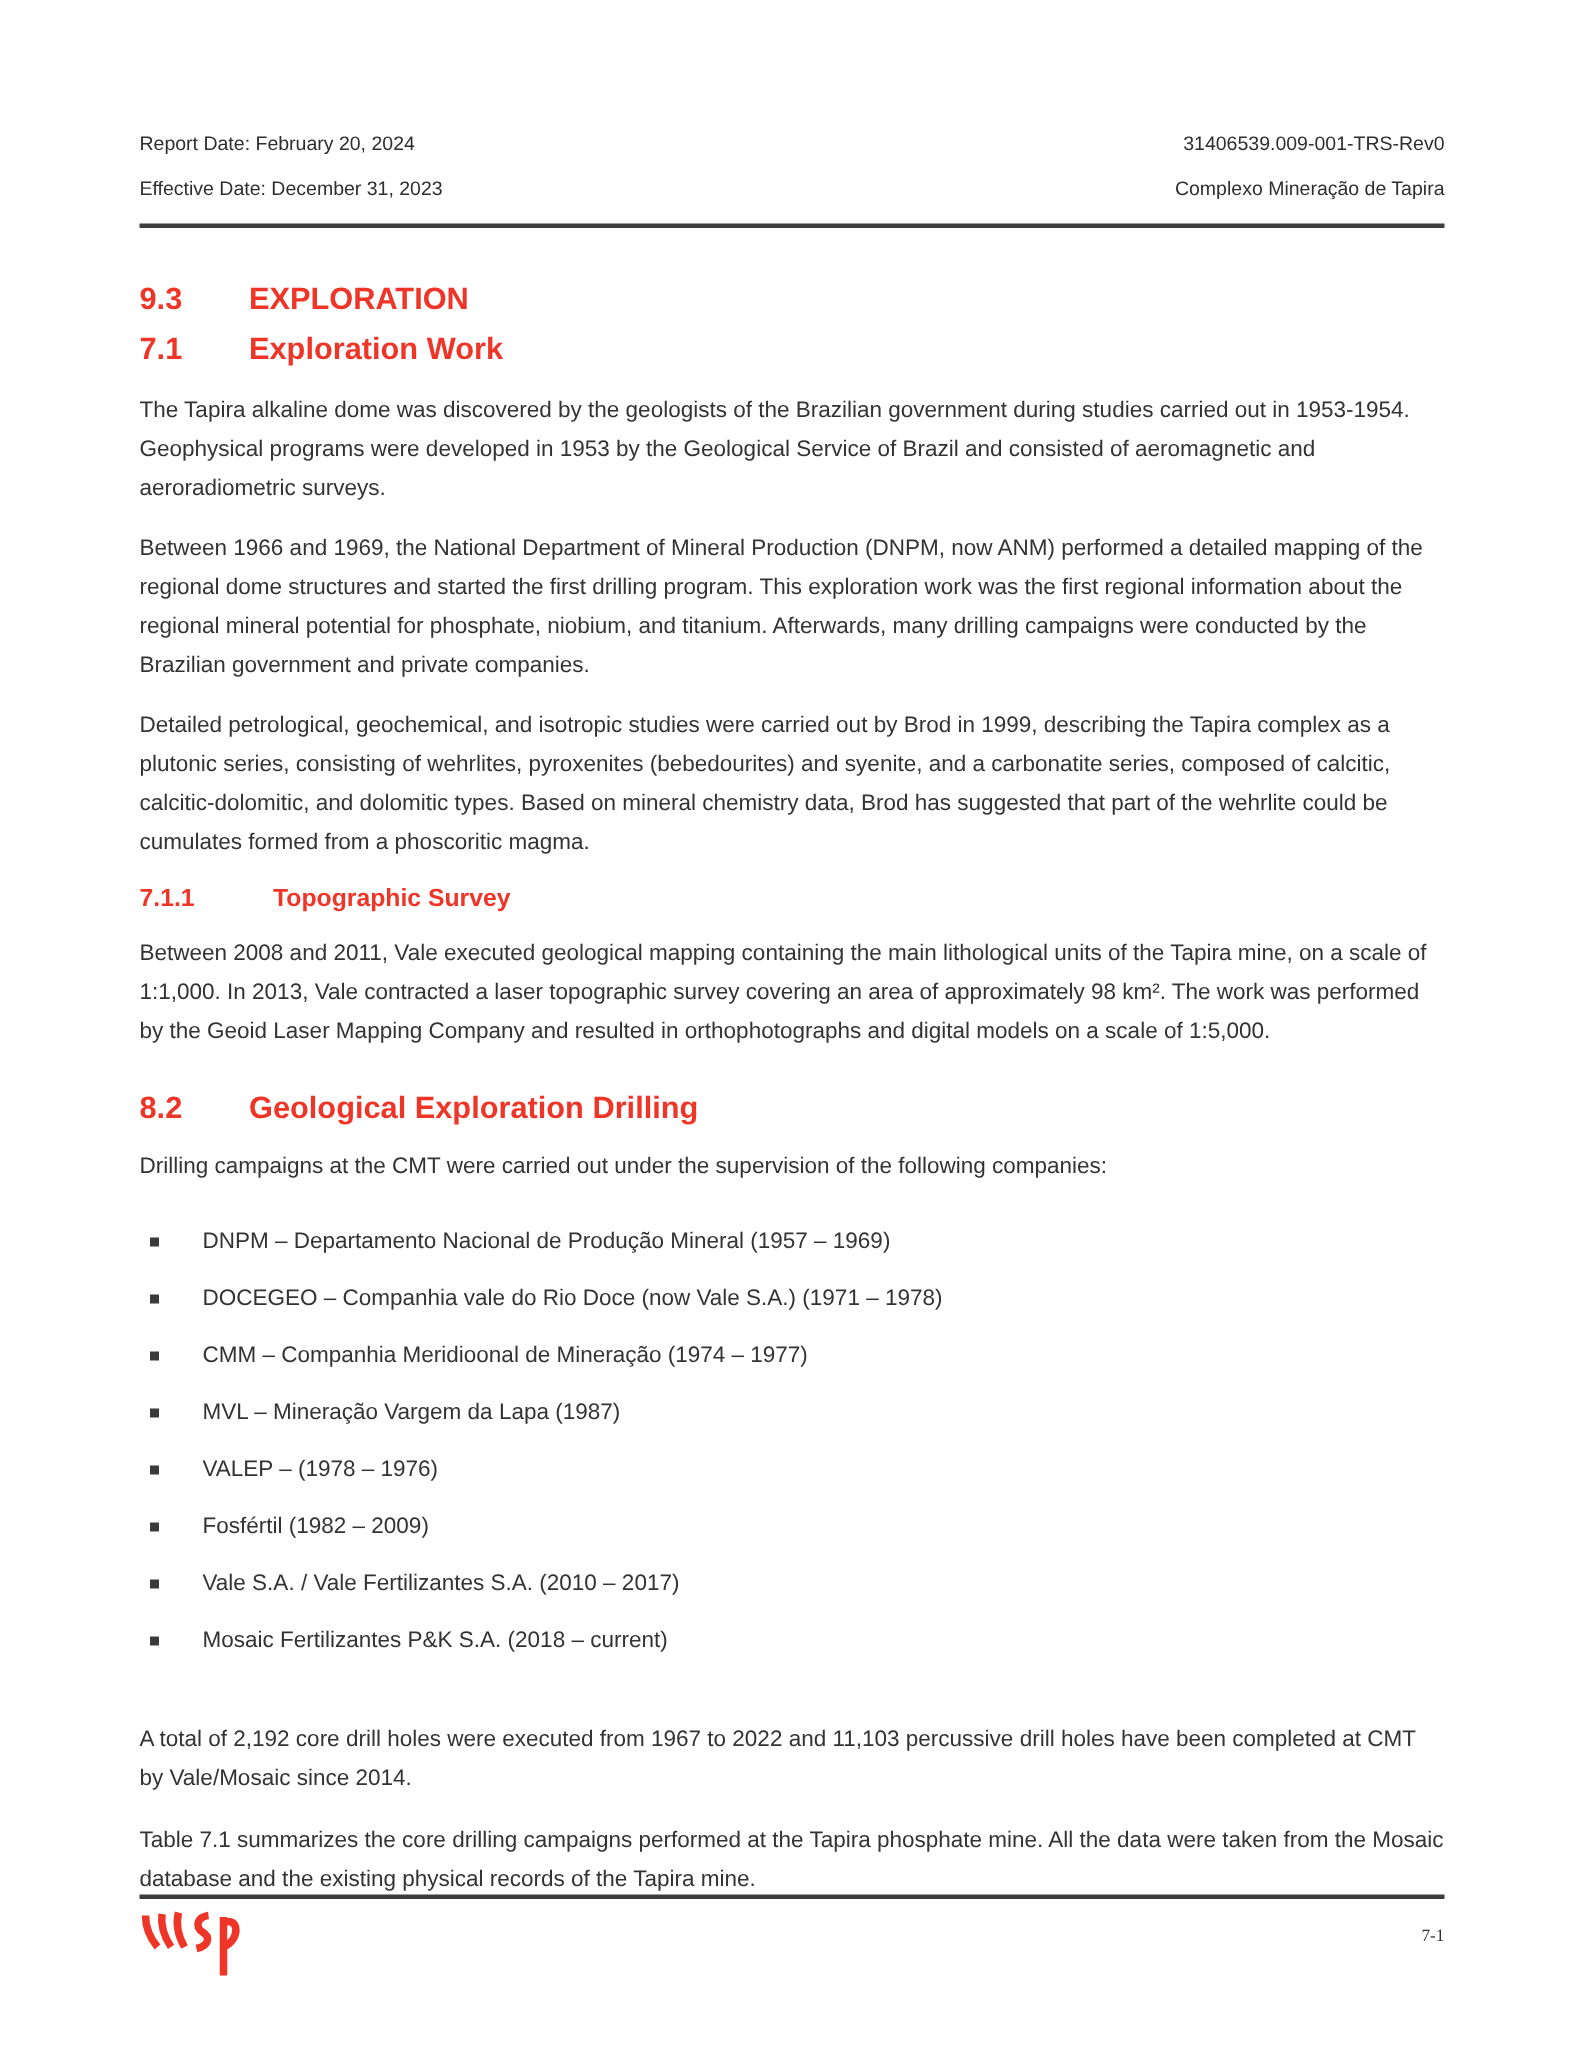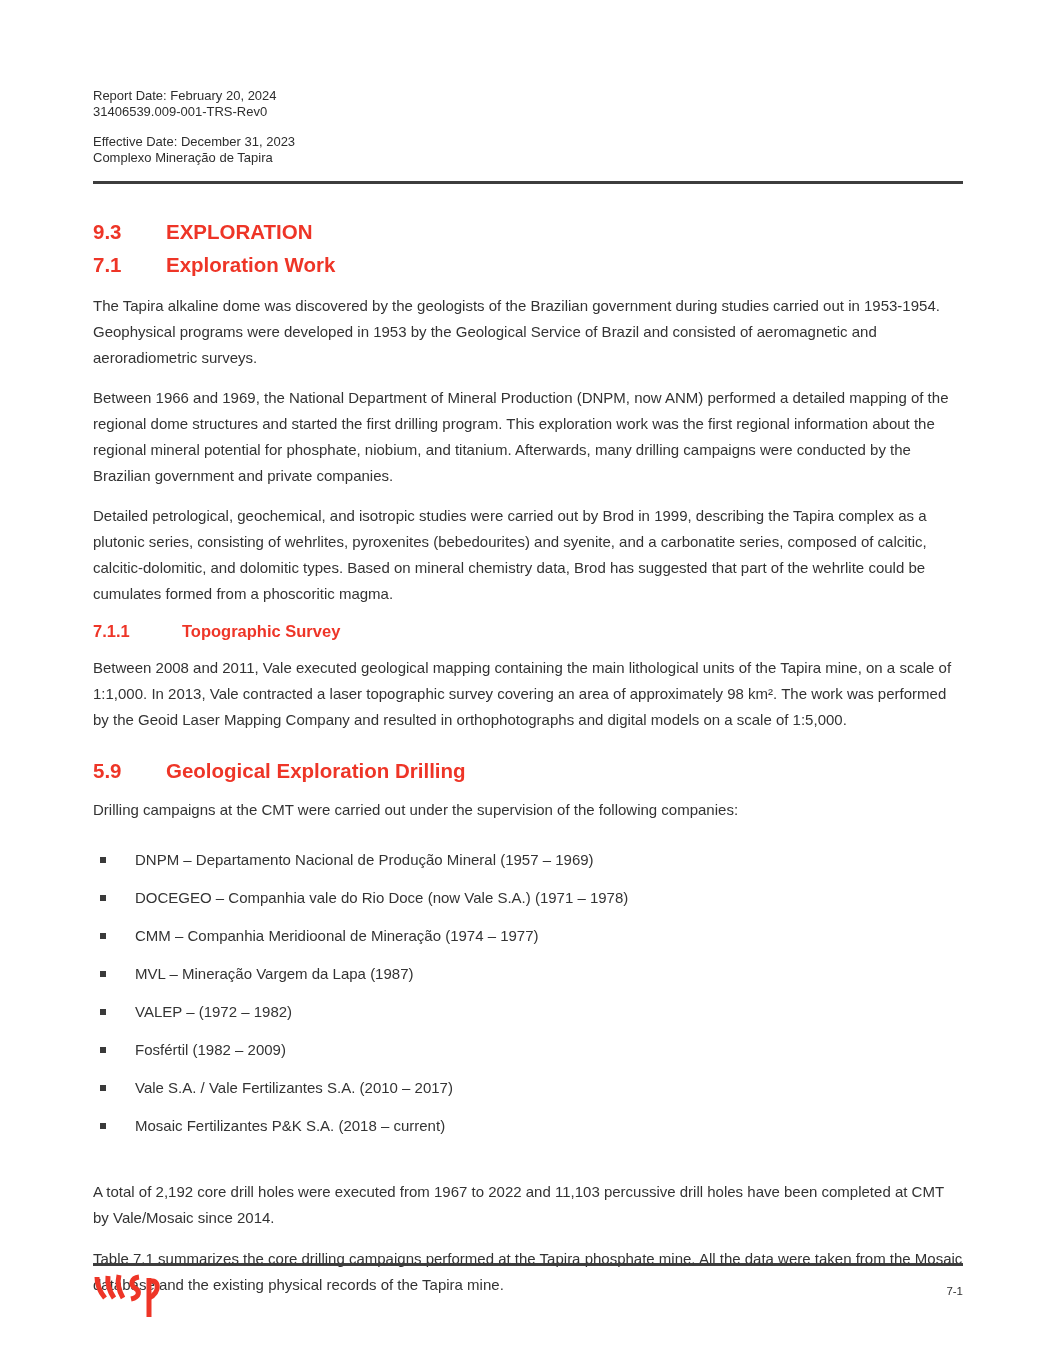--- a/index.html
+++ b/index.html
@@ -6,21 +6,21 @@
   body{
     width:1055px;height:1365px;position:relative;overflow:hidden;
     font-family:"Liberation Sans","DejaVu Sans",sans-serif;
     color:#333333;
   }
   .page{position:absolute;inset:0;}
   .margins{padding-left:93px;padding-right:92px;}
 
   
   .hdr{padding-top:88px;font-size:13px;color:#2e2e2e;}
-  .hdr-row{display:flex;justify-content:space-between;align-items:baseline;line-height:16px;flex-direction:column;}
+  .hdr-row{display:flex;justify-content:space-between;align-items:baseline;line-height:16px;}
   .hdr-row + .hdr-row{margin-top:14px;}
   .hdr-rule{border-bottom:3px solid #3d3d3d;margin-top:15px;}
 
   
   .h1{display:flex;color:#ee3527;font-weight:bold;font-size:20.5px;line-height:24px;margin:0;}
   .h1 .num{width:73px;flex:0 0 73px;}
   .h2{display:flex;color:#ee3527;font-weight:bold;font-size:16.5px;line-height:20px;margin:0;}
   .h2 .num{width:89px;flex:0 0 89px;}
   .sp-top-main{margin-top:36px;}
   .sp-h71{margin-top:9px;}
@@ -42,21 +42,21 @@
   }
 
   .after-list{margin-top:40px;}
   .p7{margin-top:15px;}
 
   
   .footer{position:absolute;left:93px;right:92px;top:1263px;}
   .ftr-rule{border-bottom:3px solid #3d3d3d;}
   .ftr-body{display:flex;justify-content:space-between;align-items:flex-start;margin-top:7px;}
   .wsp-logo{width:68px;height:46px;display:block;}
-  .pagenum{font-size:11.5px;color:#2e2e2e;margin-top:12px;}
+  .pagenum{font-size:11.5px;color:#2e2e2e;margin-top:12px;font-family:Liberation Serif, serif;}
 </style>
 </head>
 <body>
 
 <div class="page">
 
   <div class="hdr margins">
     <div class="hdr-row">
       <span>Report Date: February 20, 2024</span>
       <span>31406539.009-001-TRS-Rev0</span>
@@ -85,32 +85,32 @@
     <p class="para">Detailed petrological, geochemical, and isotropic studies were carried out by Brod in 1999, describing the Tapira complex as a plutonic series, consisting of wehrlites, pyroxenites (bebedourites) and syenite, and a carbonatite series, composed of calcitic, calcitic-dolomitic, and dolomitic types. Based on mineral chemistry data, Brod has suggested that part of the wehrlite could be cumulates formed from a phoscoritic magma.</p>
 
     <div class="h2 sp-h711">
       <span class="num">7.1.1</span>
       <span>Topographic Survey</span>
     </div>
 
     <p class="para">Between 2008 and 2011, Vale executed geological mapping containing the main lithological units of the Tapira mine, on a scale of 1:1,000. In 2013, Vale contracted a laser topographic survey covering an area of approximately 98 km². The work was performed by the Geoid Laser Mapping Company and resulted in orthophotographs and digital models on a scale of 1:5,000.</p>
 
     <div class="h1 sp-h72">
-      <span class="num">5.9</span>
+      <span class="num">8.2</span>
       <span>Geological Exploration Drilling</span>
     </div>
 
     <p class="para">Drilling campaigns at the CMT were carried out under the supervision of the following companies:</p>
 
     <ul class="blist">
       <li><span class="sq"></span><span>DNPM – Departamento Nacional de Produção Mineral (1957 – 1969)</span></li>
       <li><span class="sq"></span><span>DOCEGEO – Companhia vale do Rio Doce (now Vale S.A.) (1971 – 1978)</span></li>
       <li><span class="sq"></span><span>CMM – Companhia Meridioonal de Mineração (1974 – 1977)</span></li>
       <li><span class="sq"></span><span>MVL – Mineração Vargem da Lapa (1987)</span></li>
-      <li><span class="sq"></span><span>VALEP – (1972 – 1982)</span></li>
+      <li><span class="sq"></span><span>VALEP – (1978 – 1976)</span></li>
       <li><span class="sq"></span><span>Fosfértil (1982 – 2009)</span></li>
       <li><span class="sq"></span><span>Vale S.A. / Vale Fertilizantes S.A. (2010 – 2017)</span></li>
       <li><span class="sq"></span><span>Mosaic Fertilizantes P&amp;K S.A. (2018 – current)</span></li>
     </ul>
 
     <p class="para after-list">A total of 2,192 core drill holes were executed from 1967 to 2022 and 11,103 percussive drill holes have been completed at CMT by Vale/Mosaic since 2014.</p>
     <p class="para p7">Table 7.1 summarizes the core drilling campaigns performed at the Tapira phosphate mine. All the data were taken from the Mosaic database and the existing physical records of the Tapira mine.</p>
 
   </div>
 

